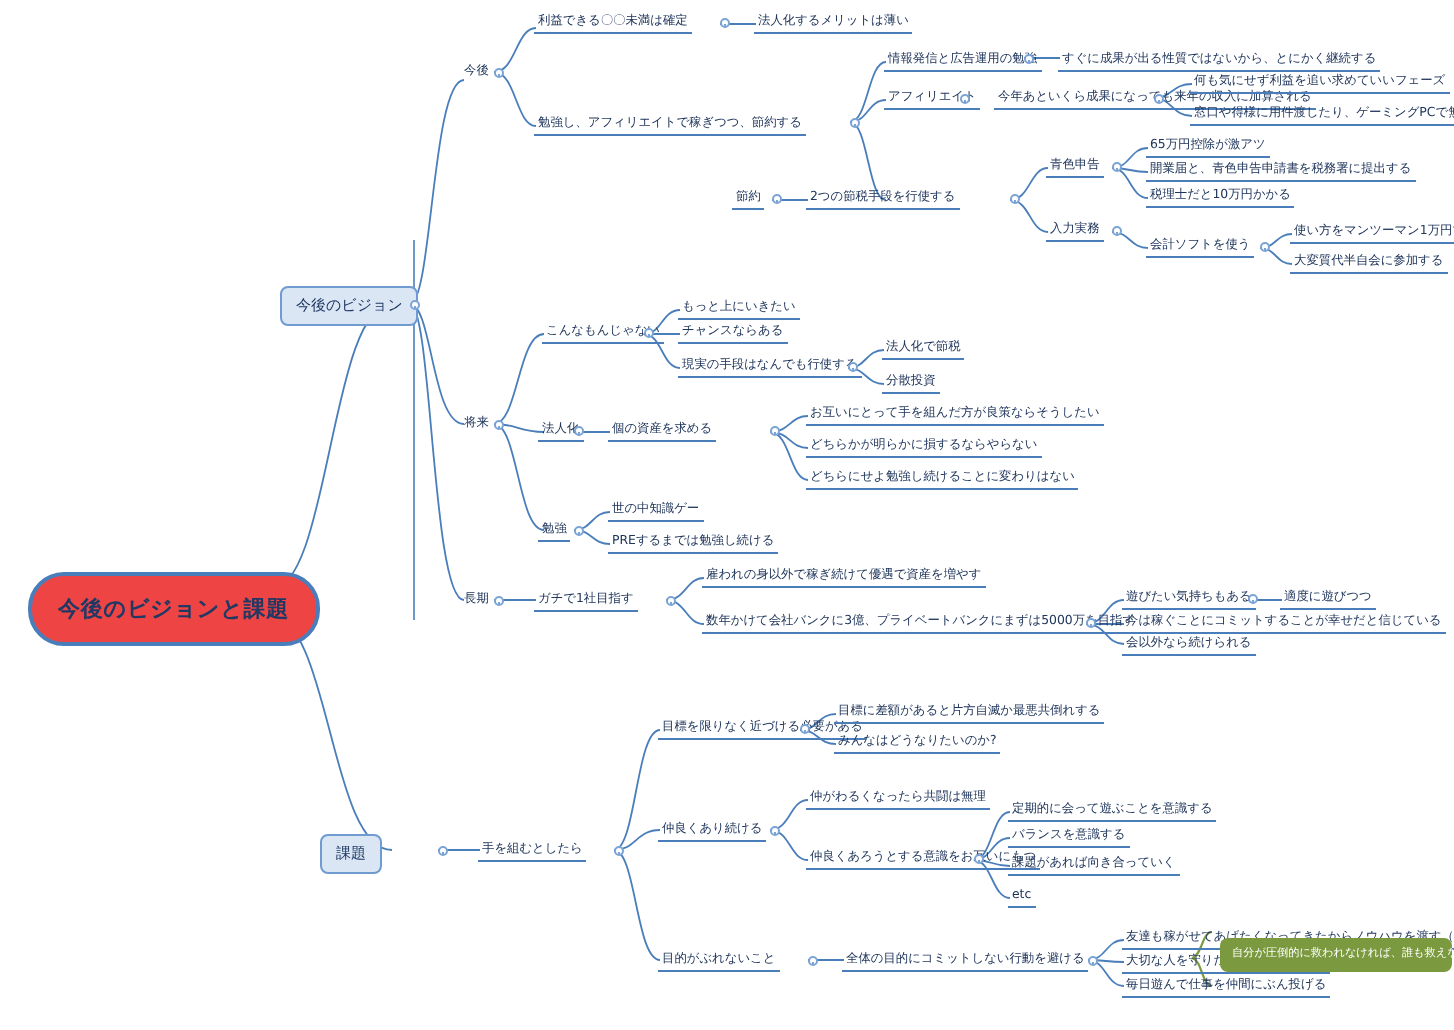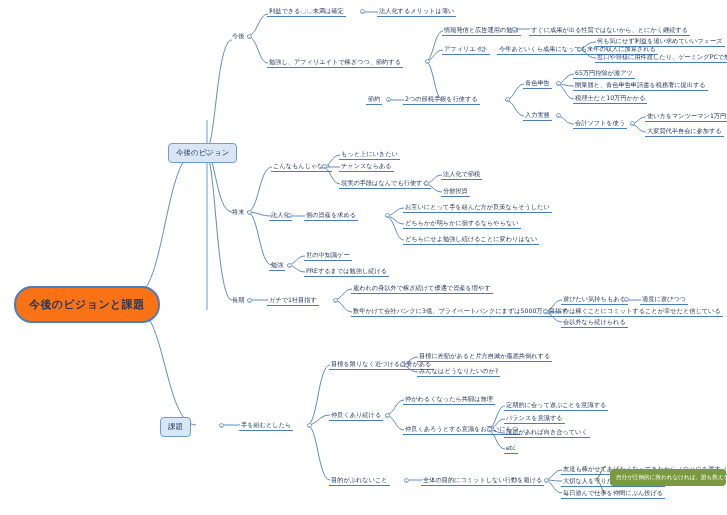--- a/index.html
+++ b/index.html
@@ -3,21 +3,21 @@
 <meta charset="utf-8">
 <style>
   html,body{margin:0;padding:0;background:#ffffff;}
   body{width:727px;height:515px;position:relative;overflow:hidden;
        font-family:"DejaVu Sans","Liberation Sans",sans-serif;}
   #canvas{position:absolute;left:0;top:0;width:727px;height:515px;}
   svg.links{position:absolute;left:0;top:0;width:727px;height:515px;overflow:visible;}
   .node{position:absolute;white-space:nowrap;color:#1f3864;}
   
   .root{
-    border:2px solid #4a7ebb;border-radius:18px;background:#f97316;
+    border:2px solid #4a7ebb;border-radius:18px;background:#ef4444;
     font-size:11px;font-weight:bold;color:#1f3864;
     padding:9px 13px;letter-spacing:0.4px;
     box-shadow:0 0 0 0 rgba(0,0,0,0);
   }
   
   .lvl1{
     border:1px solid #6f9bd1;border-radius:4px;background:#dbe6f4;
     font-size:7.5px;color:#1f3864;padding:4px 7px;
   }
   
@@ -116,21 +116,21 @@
       <path d="M544,480 C553,480 553,470 562,470"></path>
       <path d="M544,480 C553,480 553,481 562,481"></path>
       <path d="M544,480 C553,480 553,493 562,493"></path>
 
       <path d="M606,466 C601,466 601,478 596,479 C601,480 601,493 606,493" stroke="#7b9a3f" stroke-width="1.1"></path>
     </g>
   </svg>
 
   <div class="node root" style="left:14px;top:286px;">今後のビジョンと課題</div>
 
-  <div class="node lvl1" style="left:140px;top:143px;margin-left:28px;">今後のビジョン</div>
+  <div class="node lvl1" style="left:140px;top:143px;">今後のビジョン</div>
   <span class="handle" style="left:205px;top:150px;"></span>
 
   <div class="node txt nb" style="left:230px;top:32px;">今後</div>
   <span class="handle" style="left:247px;top:34px;"></span>
 
   <div class="node txt" style="left:267px;top:7px;">利益できる〇〇未満は確定</div>
   <span class="handle" style="left:360px;top:9px;"></span>
   <div class="node txt" style="left:377px;top:7px;">法人化するメリットは薄い</div>
 
   <div class="node txt" style="left:267px;top:58px;">勉強し、アフィリエイトで稼ぎつつ、節約する</div>

